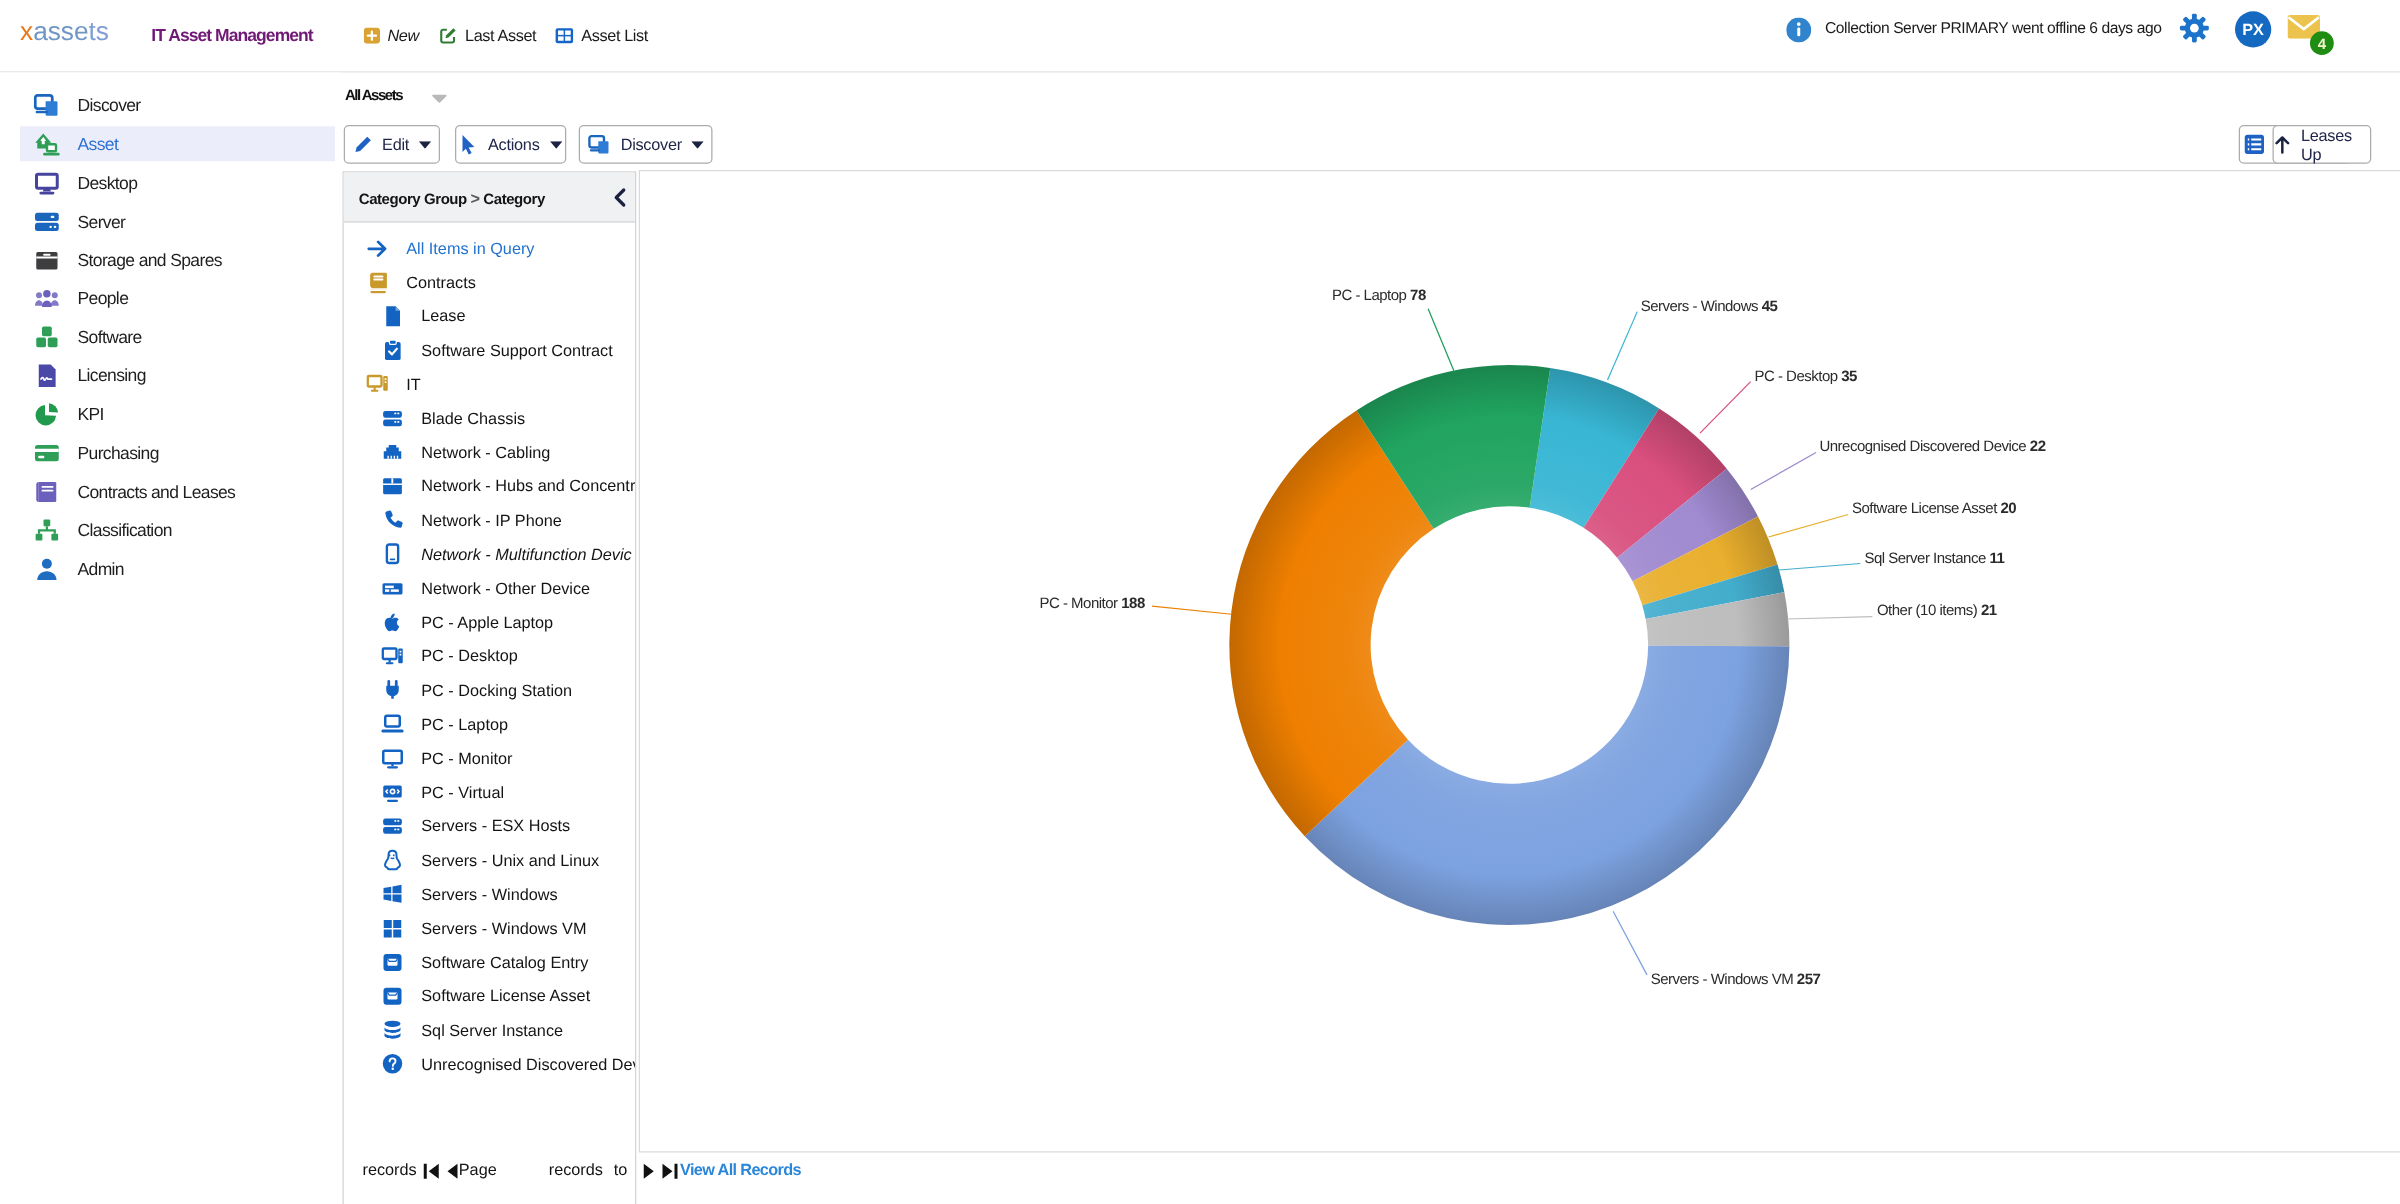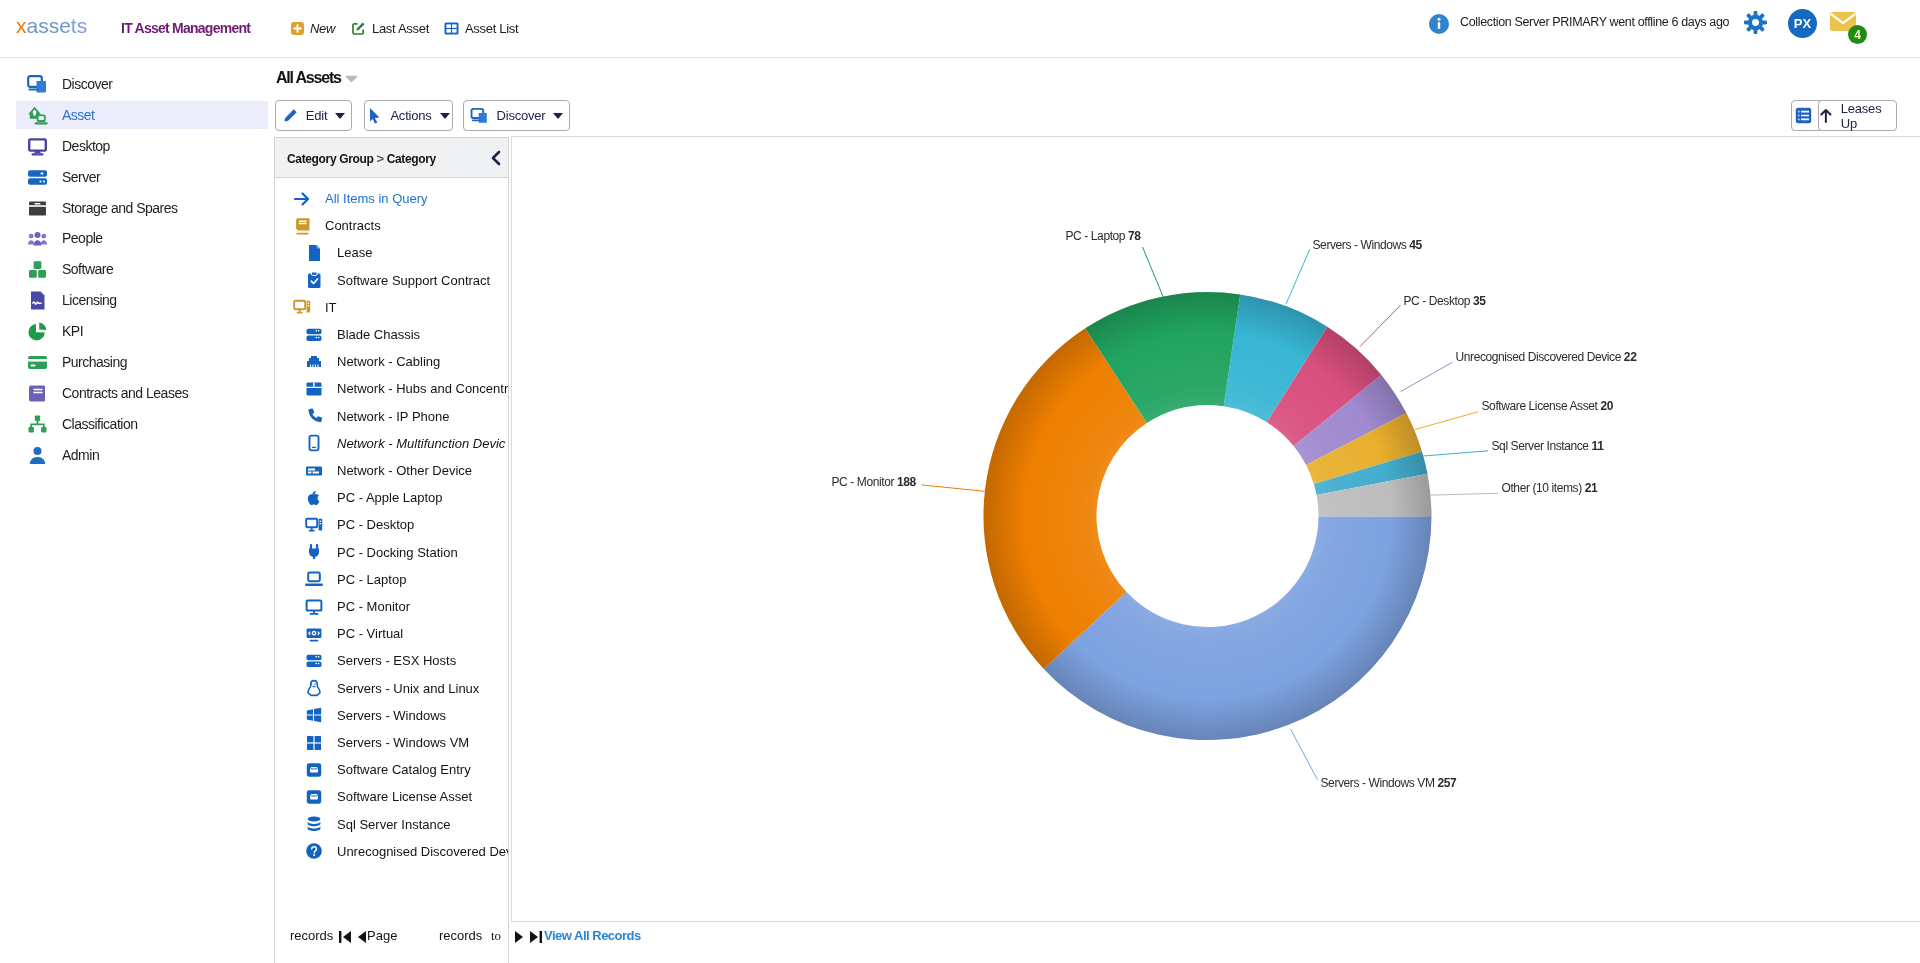--- a/index.html
+++ b/index.html
@@ -16,21 +16,21 @@
 #search .ph { color:#9a9a9a; font-size:13px; letter-spacing:-0.2px; margin-left:7px; }
 #collmsg { font-size:12.5px; letter-spacing:-0.35px; color:#1b1b1b; }
 
 #sidebar { position:absolute; left:0; top:58px; width:273px; height:905px; background:#fff; }
 .navrow { position:absolute; left:16px; width:252px; height:28px; display:flex; align-items:center; }
 .navrow .ic { width:21px; height:21px; margin-left:11px; flex:0 0 21px; }
 .navrow .lbl { margin-left:14px; font-size:14px; letter-spacing:-0.5px; color:#1e1e1e; }
 .navrow.sel { background:#ecedfa; }
 .navrow.sel .lbl { color:#2e72d2; }
 
-#alltitle { position:absolute; left:276px; top:69px; font-size:16px; letter-spacing:-1.2px; font-weight:bold; color:#111; }
+#alltitle { position:absolute; left:276px; top:69px; font-size:12px; letter-spacing:-1.2px; font-weight:bold; color:#111; }
 .btn { position:absolute; top:100px; height:31px; background:#fff; border:1px solid #ababab; border-radius:4px; display:flex; align-items:center; justify-content:center; gap:8px; font-size:13px; letter-spacing:-0.2px; color:#20264a; }
 
 #panel { position:absolute; left:274px; top:137px; width:235px; height:904px; border:1px solid #d4d4d4; background:#fff; }
 #panelhdr { position:absolute; left:0; top:0; width:233px; height:40px; background:#f0f1f3; border-bottom:1px solid #d4d4d4; }
 #panelhdr .t { position:absolute; left:12px; top:13px; font-size:12px; letter-spacing:-0.35px; font-weight:bold; color:#141414; white-space:nowrap; }
 .catlist { position:absolute; left:0; top:41px; width:233px; height:720px; overflow:hidden; }
 .crow { position:absolute; height:27px; display:flex; align-items:center; white-space:nowrap; }
 .crow .ic { width:18px; height:18px; flex:0 0 18px; }
 .crow .lbl { margin-left:14px; font-size:13px; color:#141414; }
 .crow.blue .lbl { color:#2272d0; }
@@ -594,21 +594,21 @@
         <path d="M13 1v12L5 7z" fill="#111"></path>
       </svg>
     </span>
     <span style="left:80px; top:5px;">
       <svg width="11" height="14" viewBox="0 0 11 14">
         <path d="M10 1v12L2 7z" fill="#111"></path>
       </svg>
     </span>
     <span style="left:91px;">Page</span>
     <span style="left:163px;">records</span>
-    <span style="left:215px;font-family:Liberation Serif, serif;">to</span>
+    <span style="left:215px;">to</span>
     <span style="left:238px; top:5px;">
       <svg width="11" height="14" viewBox="0 0 11 14">
         <path d="M1 1v12l8-6z" fill="#111"></path>
       </svg>
     </span>
     <span style="left:253px; top:5px;">
       <svg width="14" height="14" viewBox="0 0 14 14">
         <rect x="10.6" y="1" width="2.4" height="12" fill="#111"></rect>
         <path d="M1 1v12l8-6z" fill="#111"></path>
       </svg>

